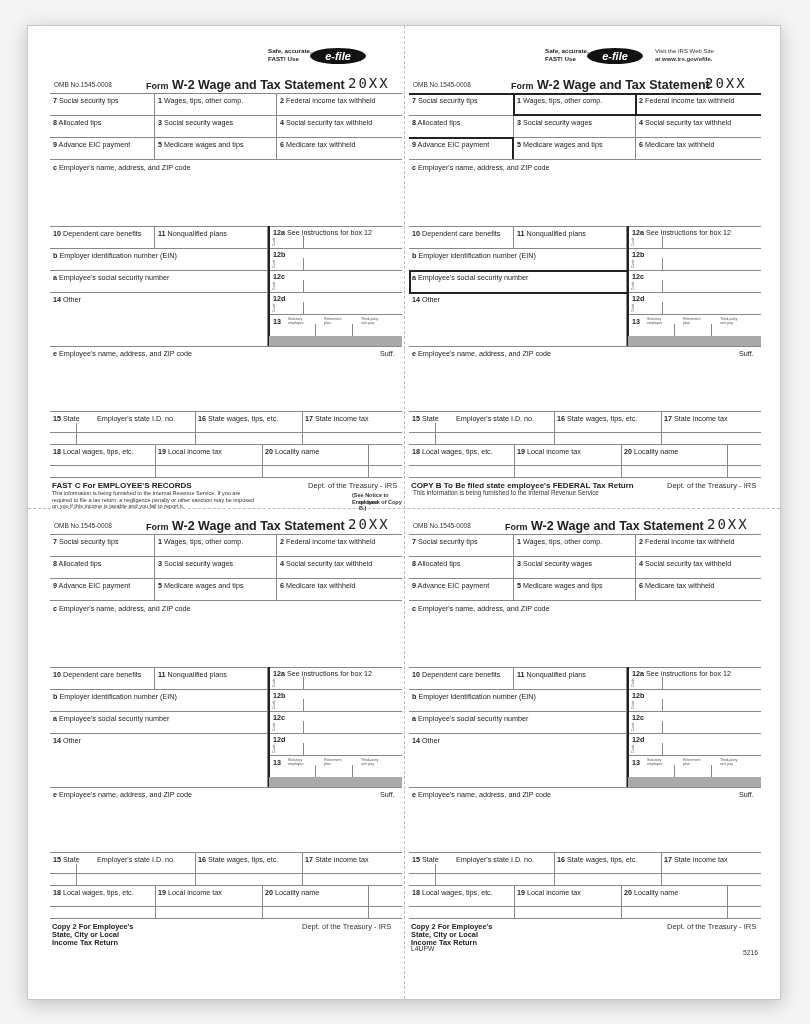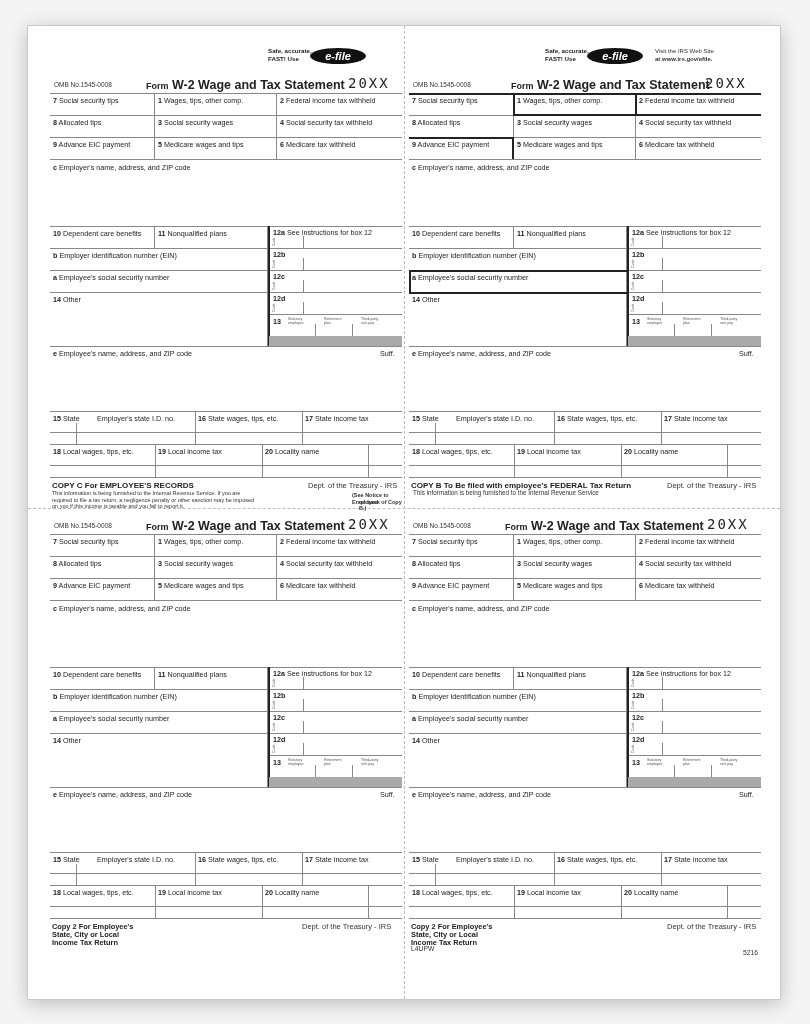--- a/index.html
+++ b/index.html
@@ -104,21 +104,21 @@
       <div class="line vl" style="left: 212px; top: 418px; height: 33px;"></div>
       <div class="line vl" style="left: 318px; top: 418px; height: 33px;"></div>
       <div class="lbl" style="left: 3px; top: 388px;"><span class="num">15</span> <span>State</span></div>
       <div class="lbl" style="left: 47px; top: 388px;">Employer's state I.D. no.</div>
       <div class="lbl" style="left: 148px; top: 388px;"><span class="num">16</span> <span>State wages, tips, etc.</span></div>
       <div class="lbl" style="left: 255px; top: 388px;"><span class="num">17</span> <span>State income tax</span></div>
       <div class="lbl" style="left: 3px; top: 421px;"><span class="num">18</span> <span>Local wages, tips, etc.</span></div>
       <div class="lbl" style="left: 108px; top: 421px;"><span class="num">19</span> <span>Local income tax</span></div>
       <div class="lbl" style="left: 215px; top: 421px;"><span class="num">20</span> <span>Locality name</span></div>
       <div class="dept" style="left: 258px; top: 455px;">Dept. of the Treasury - IRS</div>
-      <div class="copy" style="left: 2px; top: 455px;">COPY C  For EMPLOYEE'S RECORDS</div>
+      <div class="copy" style="left: 2px; top: 455px;">FAST C  For EMPLOYEE'S RECORDS</div>
       <div class="fine" style="left: 2px; top: 464px;">This information is being furnished to the Internal Revenue Service. If you are</div>
       <div class="fine" style="left: 2px; top: 470.5px;">required to file a tax return, a negligence penalty or other sanction may be imposed</div>
       <div class="fine" style="left: 2px; top: 477px;">on you if this income is taxable and you fail to report it.</div>
       <div class="fine" style="left: 302px; top: 466px; font-weight: bold;">(See Notice to Employee</div>
       <div class="fine" style="left: 309px; top: 472.5px; font-weight: bold;">on back of Copy B.)</div>
     </div>
     <div class="form" style="left: 381px; top: 0px;">
       <div class="efile-text" style="left: 136px; top: 21px;">Safe, accurate,</div>
       <div class="efile-text" style="left: 136px; top: 29px;">FAST!  Use</div>
       <div class="efile-logo" style="left: 178px; top: 22px;">e-file</div>
@@ -199,21 +199,21 @@
       <div class="line vl" style="left: 212px; top: 418px; height: 33px;"></div>
       <div class="line vl" style="left: 318px; top: 418px; height: 33px;"></div>
       <div class="lbl" style="left: 3px; top: 388px;"><span class="num">15</span> <span>State</span></div>
       <div class="lbl" style="left: 47px; top: 388px;">Employer's state I.D. no.</div>
       <div class="lbl" style="left: 148px; top: 388px;"><span class="num">16</span> <span>State wages, tips, etc.</span></div>
       <div class="lbl" style="left: 255px; top: 388px;"><span class="num">17</span> <span>State income tax</span></div>
       <div class="lbl" style="left: 3px; top: 421px;"><span class="num">18</span> <span>Local wages, tips, etc.</span></div>
       <div class="lbl" style="left: 108px; top: 421px;"><span class="num">19</span> <span>Local income tax</span></div>
       <div class="lbl" style="left: 215px; top: 421px;"><span class="num">20</span> <span>Locality name</span></div>
       <div class="dept" style="left: 258px; top: 455px;">Dept. of the Treasury - IRS</div>
-      <div class="copy" style="left: 2px; top: 455px;">COPY B To Be filed with employee's FEDERAL Tax Return</div>
+      <div class="copy" style="left: 2px; top: 455px;">COPY B To Be filed state employee's FEDERAL Tax Return</div>
       <div class="fine" style="left: 4px; top: 464px; font-size: 6.3px;">This information is being furnished to the Internal Revenue Service</div>
     </div>
     <div class="form" style="left: 22px; top: 441px;">
       <div class="omb" style="left: 4px; top: 55px;">OMB No.1545-0008</div>
       <div class="title" style="left: 96px; top: 52px;"><span class="small">Form</span> <span>W-2 Wage and Tax Statement</span></div>
       <div class="year" style="left: 298px; top: 49px;">20XX</div>
       <div class="line hl" style="left: 0px; top: 67px; width: 352px;"></div>
       <div class="line hl" style="left: 0px; top: 89px; width: 352px;"></div>
       <div class="line hl" style="left: 0px; top: 111px; width: 352px;"></div>
       <div class="line hl" style="left: 0px; top: 133px; width: 352px;"></div>

